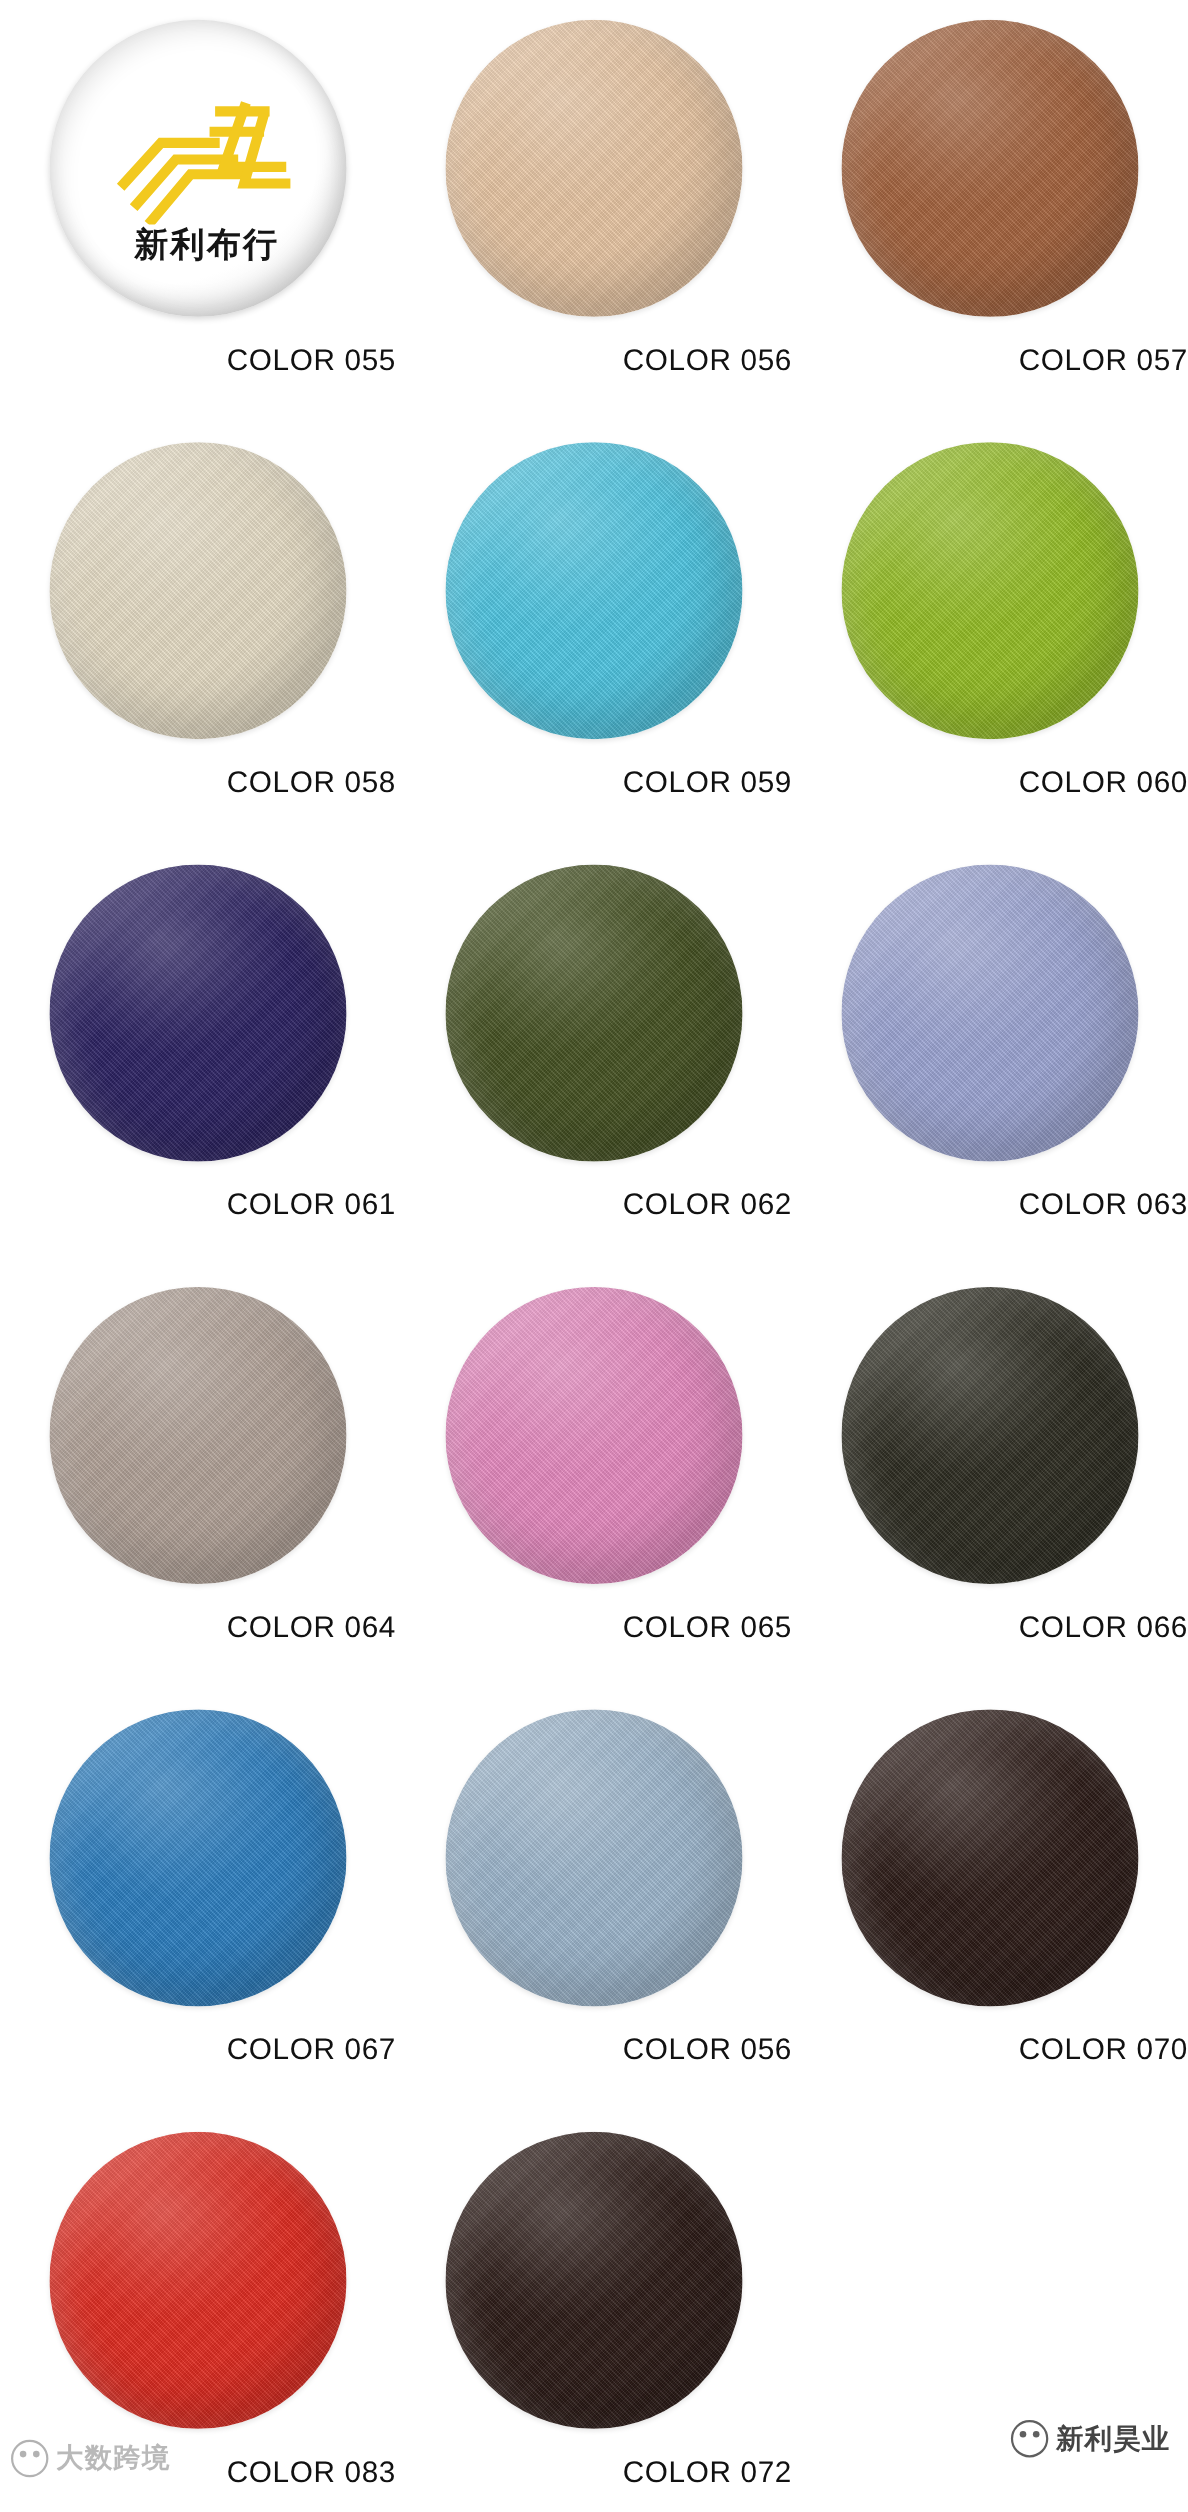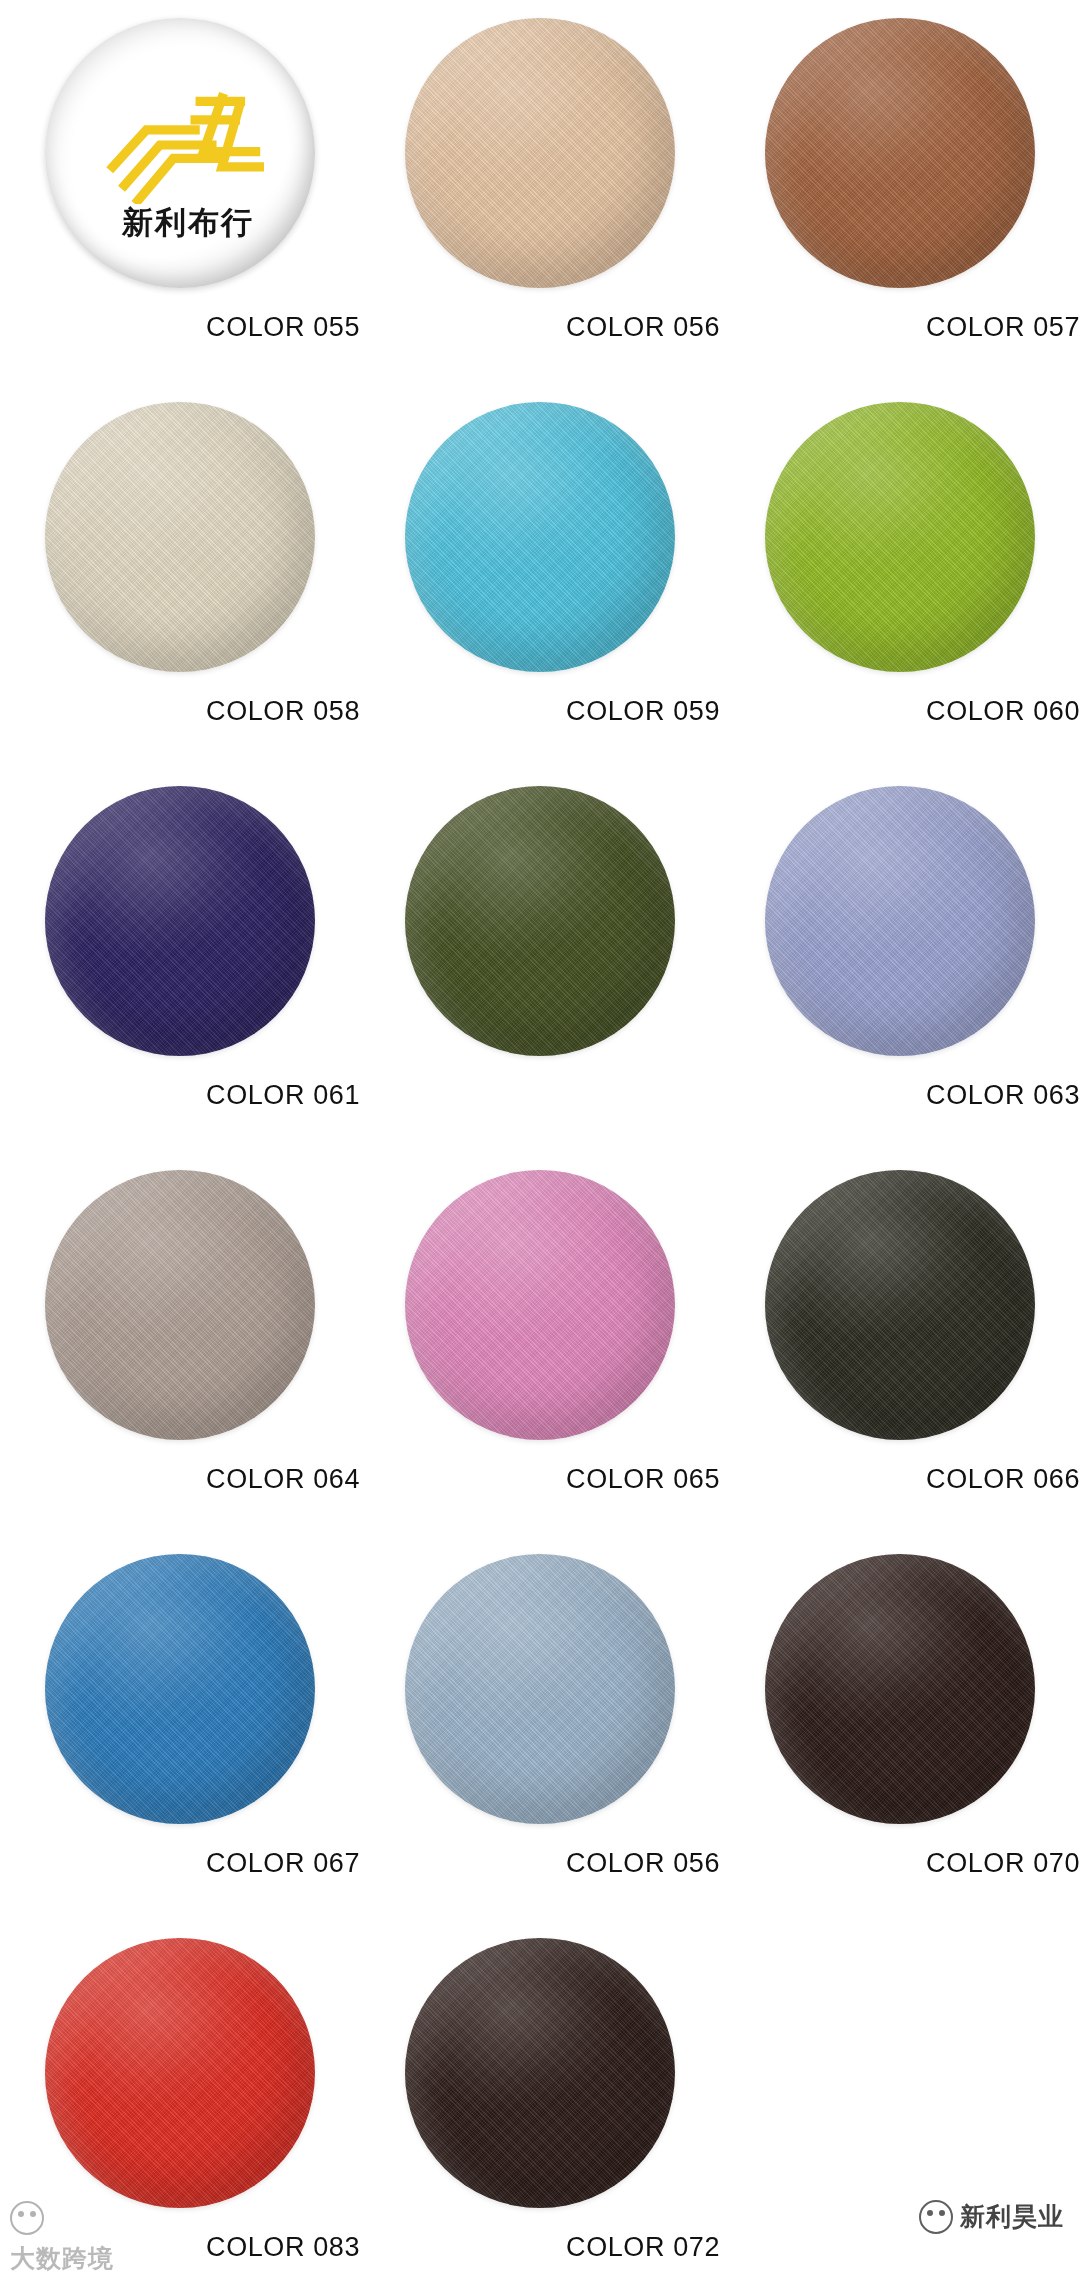--- a/index.html
+++ b/index.html
@@ -129,23 +129,22 @@
   .watermark {
     position: absolute;
     display: flex;
     gap: 7px;
     font-family: Liberation Sans, sans-serif;
     white-space: nowrap;
     pointer-events: none;
   }
   #watermark-left {
     left: 10px;
-    bottom: 9px;
+    bottom: 32px;
     opacity: 0.42;
-    flex-direction: column;
   }
   #watermark-left .wm-text {
     font-size: 25px;
     font-weight: 700;
     color: #5a5a5a;
     letter-spacing: 1px;
   }
   #watermark-right {
     right: 16px;
     bottom: 50px;
@@ -237,20 +236,21 @@
     <div class="swatch-cell">
       <div class="disc-wrap">
         <div class="disc" style="background-color: rgb(43, 33, 97);"></div>
       </div>
       <div class="swatch-label">COLOR 061</div>
     </div>
     <div class="swatch-cell">
       <div class="disc-wrap">
         <div class="disc" style="background-color: rgb(68, 80, 33);"></div>
       </div>
+      <div class="swatch-label">COLOR 062</div>
     </div>
     <div class="swatch-cell">
       <div class="disc-wrap">
         <div class="disc" style="background-color: rgb(155, 164, 210);"></div>
       </div>
       <div class="swatch-label">COLOR 063</div>
     </div>
     <div class="swatch-cell">
       <div class="disc-wrap">
         <div class="disc" style="background-color: rgb(176, 160, 150);"></div>

